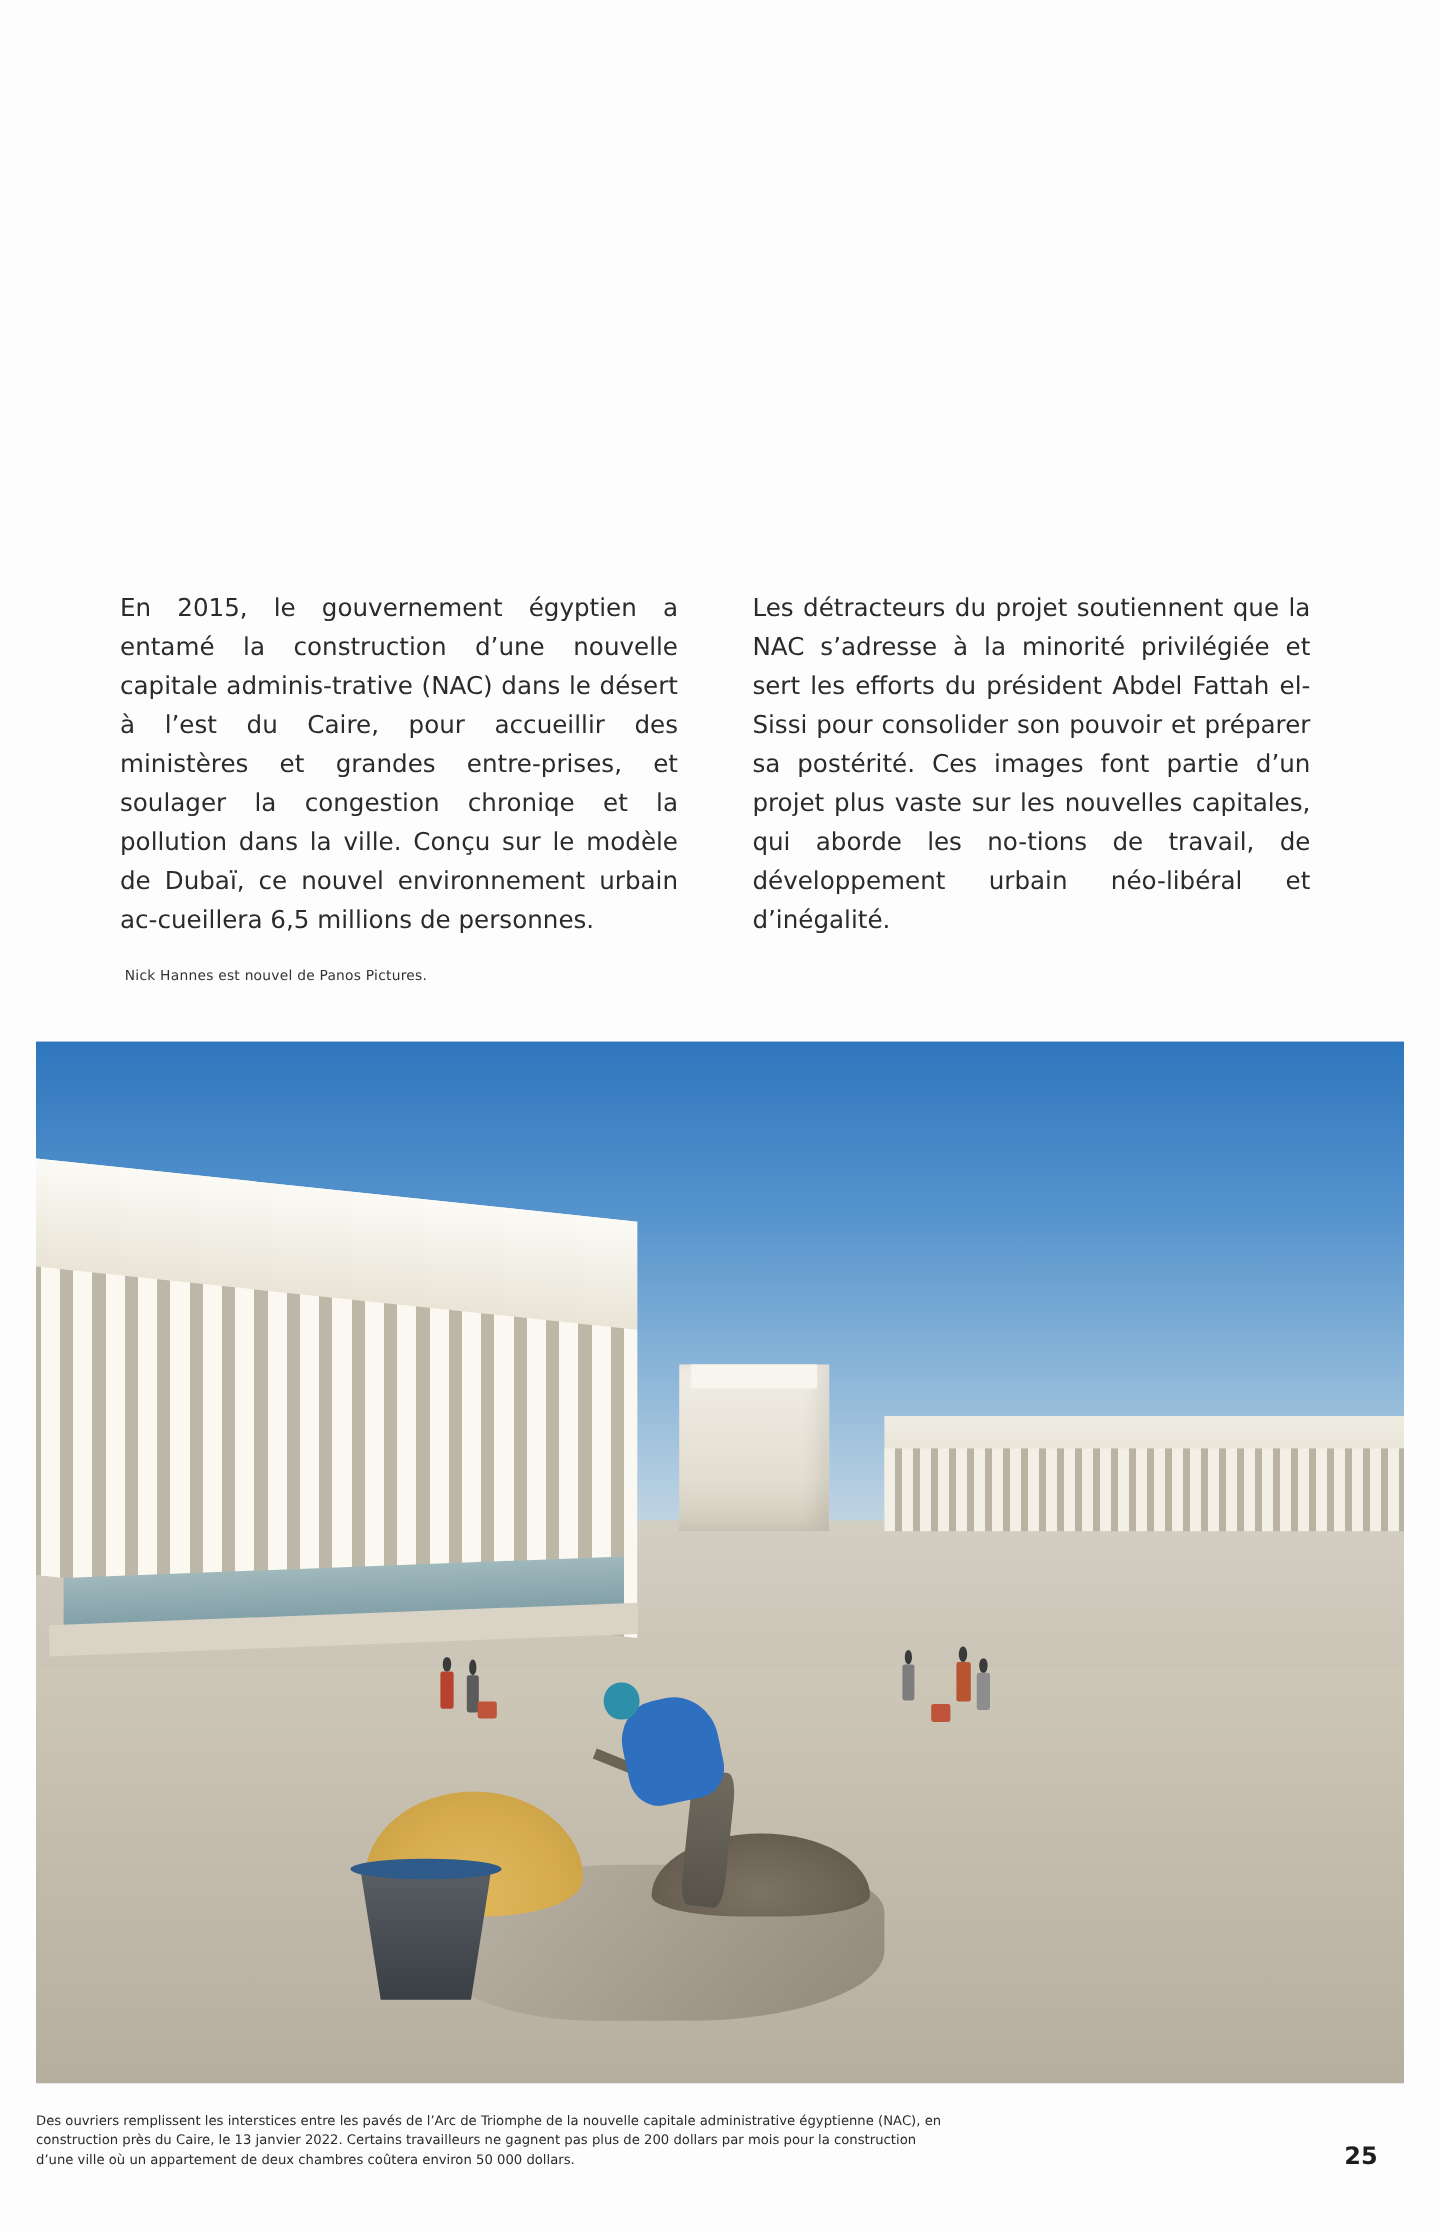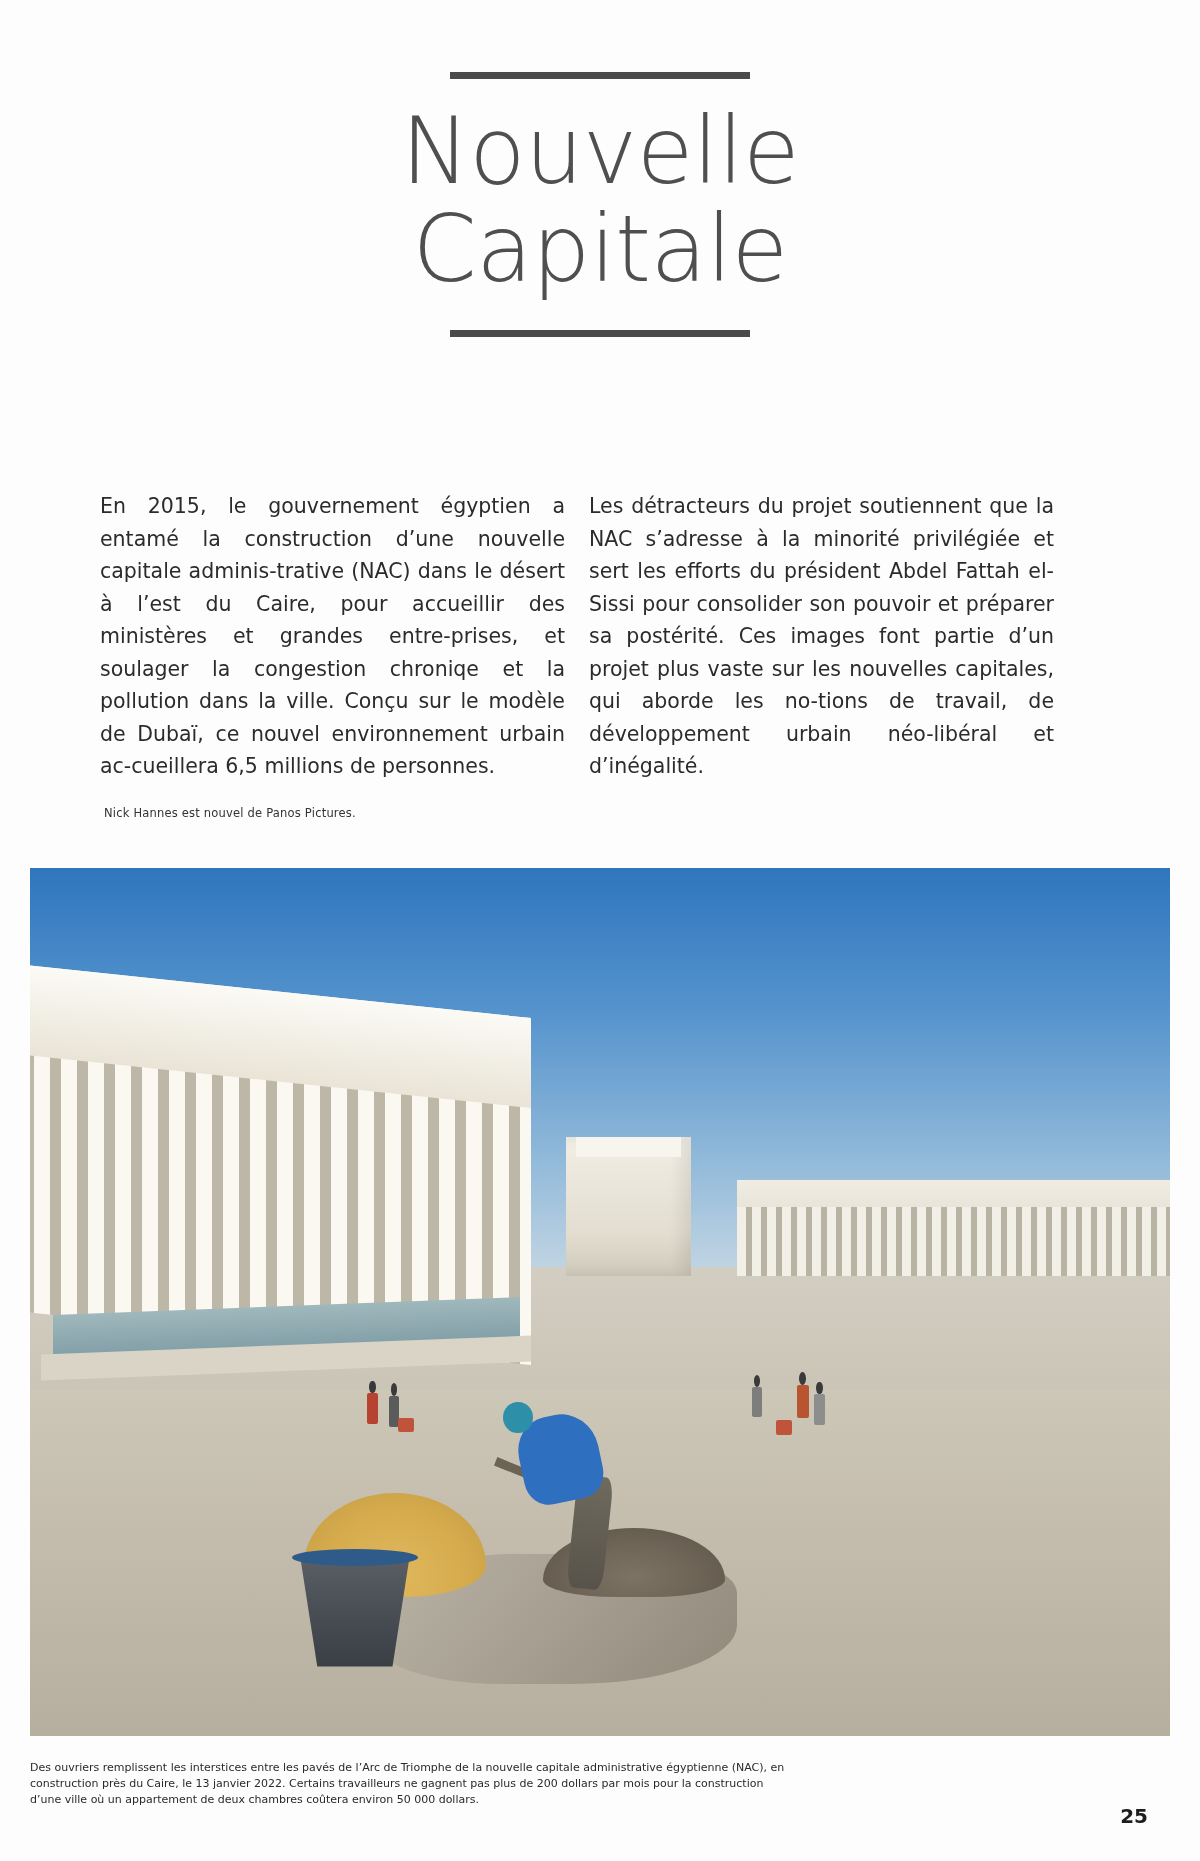--- a/index.html
+++ b/index.html
@@ -49,21 +49,21 @@
   }
   .main-title .line { display: block; }
 
   
   .body-columns {
     position: absolute;
     top: 490px;
     left: 100px;
     width: 1000px;
     display: flex;
-    gap: 24px;
+    gap: 62px;
   }
   .col {
     width: 465px;
     font-size: 20.5px;
     line-height: 32.5px;
     color: #2b2b2b;
     font-family: "DejaVu Sans", sans-serif;
     font-weight: 400;
     text-align: justify;
     text-justify: inter-word;
@@ -291,36 +291,27 @@
     font-family: "DejaVu Sans", sans-serif;
   }
   .page-number {
     position: absolute;
     right: 52px;
     top: 1784px;
     font-size: 20px;
     font-weight: 700;
     color: #1d1d1d;
     font-family: "DejaVu Sans", sans-serif;
-    margin-top: 20px;
   }
 </style>
 </head>
 <body>
 
 <div class="page">
 
-  <div class="title-block">
-    <div class="rule top"></div>
-    <div class="main-title">
-      <span class="line">Nouvelle</span>
-      <span class="line">Capitale</span>
-    </div>
-    <div class="rule bottom"></div>
-  </div>
 
   <div class="body-columns">
     <div class="col">
       <p>En 2015, le gouvernement égyptien a entamé la construction d’une nouvelle capitale adminis-trative (NAC) dans le désert à l’est du Caire, pour accueillir des ministères et grandes entre-prises, et soulager la congestion chroniqe et la pollution dans la ville. Conçu sur le modèle de Dubaï, ce nouvel environnement urbain ac-cueillera 6,5 millions de personnes.</p>
     </div>
     <div class="col">
       <p>Les détracteurs du projet soutiennent que la NAC s’adresse à la minorité privilégiée et sert les efforts du président Abdel Fattah el-Sissi pour consolider son pouvoir et préparer sa postérité. Ces images font partie d’un projet plus vaste sur les nouvelles capitales, qui aborde les no-tions de travail, de développement urbain néo-libéral et d’inégalité.</p>
     </div>
   </div>
 

